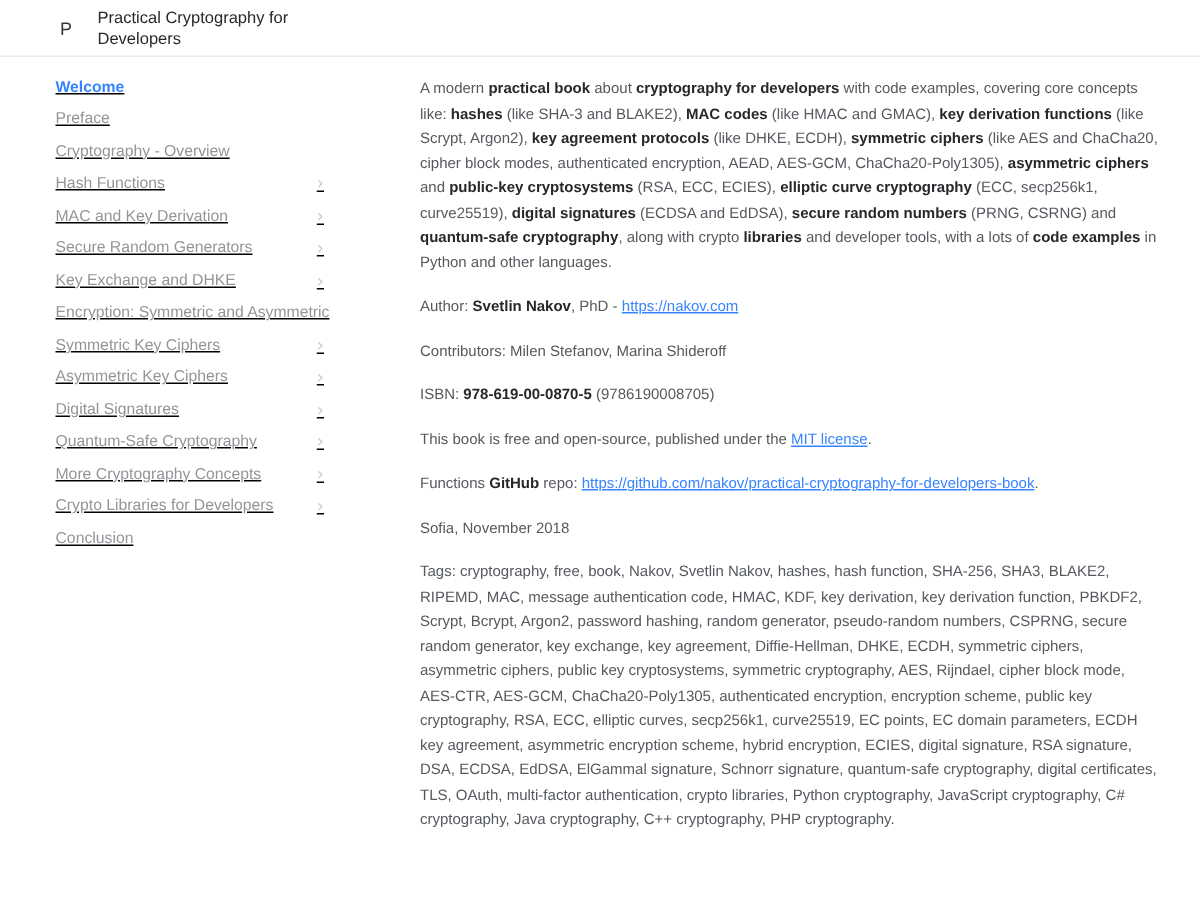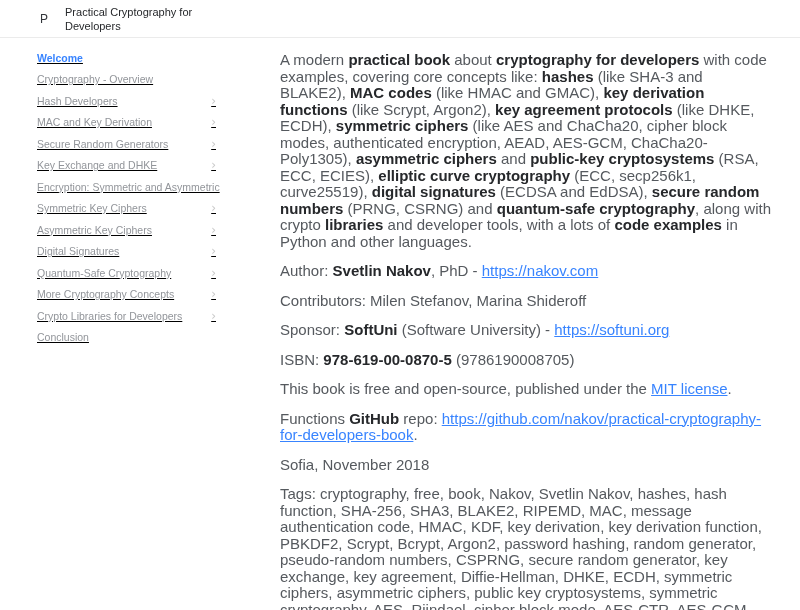--- a/index.html
+++ b/index.html
@@ -63,45 +63,48 @@
   }
 
   
   .main {
     position: absolute; top: 39px; left: 280px;
     width: 492px;
     padding-top: 13px;
   }
   .main p {
     margin: 0 0 13px 0;
-    font-size: 15px;
+    font-size: 10px;
     line-height: 16.5px;
     color: #55595e;
   }
   .main b { color: #26282b; font-weight: 700; }
   .main a { color: #3884ff; text-decoration: underline; cursor: pointer; text-align: right; }
   .main a.bold { font-weight: 400; margin-top: 36px; }
 </style>
 </head>
 <body>
 
 <header class="header">
   <span class="logo">P</span>
   <div class="book-title">Practical Cryptography for Developers</div>
 </header>
 
 <nav class="sidebar" id="sidebar">
     <div class="sidebar-item active">
       <span class="label">Welcome</span>
     </div>
     <div class="sidebar-item">
+      <span class="label">Preface</span>
+    </div>
+    <div class="sidebar-item">
       <span class="label">Cryptography - Overview</span>
     </div>
     <div class="sidebar-item">
-      <span class="label">Hash Developers</span>
+      <span class="label">Hash Functions</span>
       <span class="chevron">›</span>
     </div>
     <div class="sidebar-item">
       <span class="label">MAC and Key Derivation</span>
       <span class="chevron">›</span>
     </div>
     <div class="sidebar-item">
       <span class="label">Secure Random Generators</span>
       <span class="chevron">›</span>
     </div>
@@ -138,19 +141,18 @@
     </div>
     <div class="sidebar-item">
       <span class="label">Conclusion</span>
     </div>
   </nav>
 
 <main class="main" id="main-content">
     <p><span>A modern </span><b>practical book</b><span> about </span><b>cryptography for developers</b><span> with code examples, covering core concepts like: </span><b>hashes</b><span> (like SHA-3 and BLAKE2), </span><b>MAC codes</b><span> (like HMAC and GMAC), </span><b>key derivation functions</b><span> (like Scrypt, Argon2), </span><b>key agreement protocols</b><span> (like DHKE, ECDH), </span><b>symmetric ciphers</b><span> (like AES and ChaCha20, cipher block modes, authenticated encryption, AEAD, AES-GCM, ChaCha20-Poly1305), </span><b>asymmetric ciphers</b><span> and </span><b>public-key cryptosystems</b><span> (RSA, ECC, ECIES), </span><b>elliptic curve cryptography</b><span> (ECC, secp256k1, curve25519), </span><b>digital signatures</b><span> (ECDSA and EdDSA), </span><b>secure random numbers</b><span> (PRNG, CSRNG) and </span><b>quantum-safe cryptography</b><span>, along with crypto </span><b>libraries</b><span> and developer tools, with a lots of </span><b>code examples</b><span> in Python and other languages.</span></p>
     <p><span>Author: </span><b>Svetlin Nakov</b><span>, PhD - </span><a href="#">https://nakov.com</a></p>
     <p><span>Contributors: Milen Stefanov, Marina Shideroff</span></p>
-    <p><span>Sponsor: </span><b>SoftUni</b><span> (Software University) - </span><a href="#">https://softuni.org</a></p>
     <p><span>ISBN: </span><b>978-619-00-0870-5</b><span> (9786190008705)</span></p>
     <p><span>This book is free and open-source, published under the </span><a href="#" class="bold">MIT license</a><span>.</span></p>
     <p><span>Functions </span><b>GitHub</b><span> repo: </span><a href="#">https://github.com/nakov/practical-cryptography-for-developers-book</a><span>.</span></p>
     <p><span>Sofia, November 2018</span></p>
     <p><span>Tags: cryptography, free, book, Nakov, Svetlin Nakov, hashes, hash function, SHA-256, SHA3, BLAKE2, RIPEMD, MAC, message authentication code, HMAC, KDF, key derivation, key derivation function, PBKDF2, Scrypt, Bcrypt, Argon2, password hashing, random generator, pseudo-random numbers, CSPRNG, secure random generator, key exchange, key agreement, Diffie-Hellman, DHKE, ECDH, symmetric ciphers, asymmetric ciphers, public key cryptosystems, symmetric cryptography, AES, Rijndael, cipher block mode, AES-CTR, AES-GCM, ChaCha20-Poly1305, authenticated encryption, encryption scheme, public key cryptography, RSA, ECC, elliptic curves, secp256k1, curve25519, EC points, EC domain parameters, ECDH key agreement, asymmetric encryption scheme, hybrid encryption, ECIES, digital signature, RSA signature, DSA, ECDSA, EdDSA, ElGammal signature, Schnorr signature, quantum-safe cryptography, digital certificates, TLS, OAuth, multi-factor authentication, crypto libraries, Python cryptography, JavaScript cryptography, C# cryptography, Java cryptography, C++ cryptography, PHP cryptography.</span></p>
   </main>
 
 </body></html>

